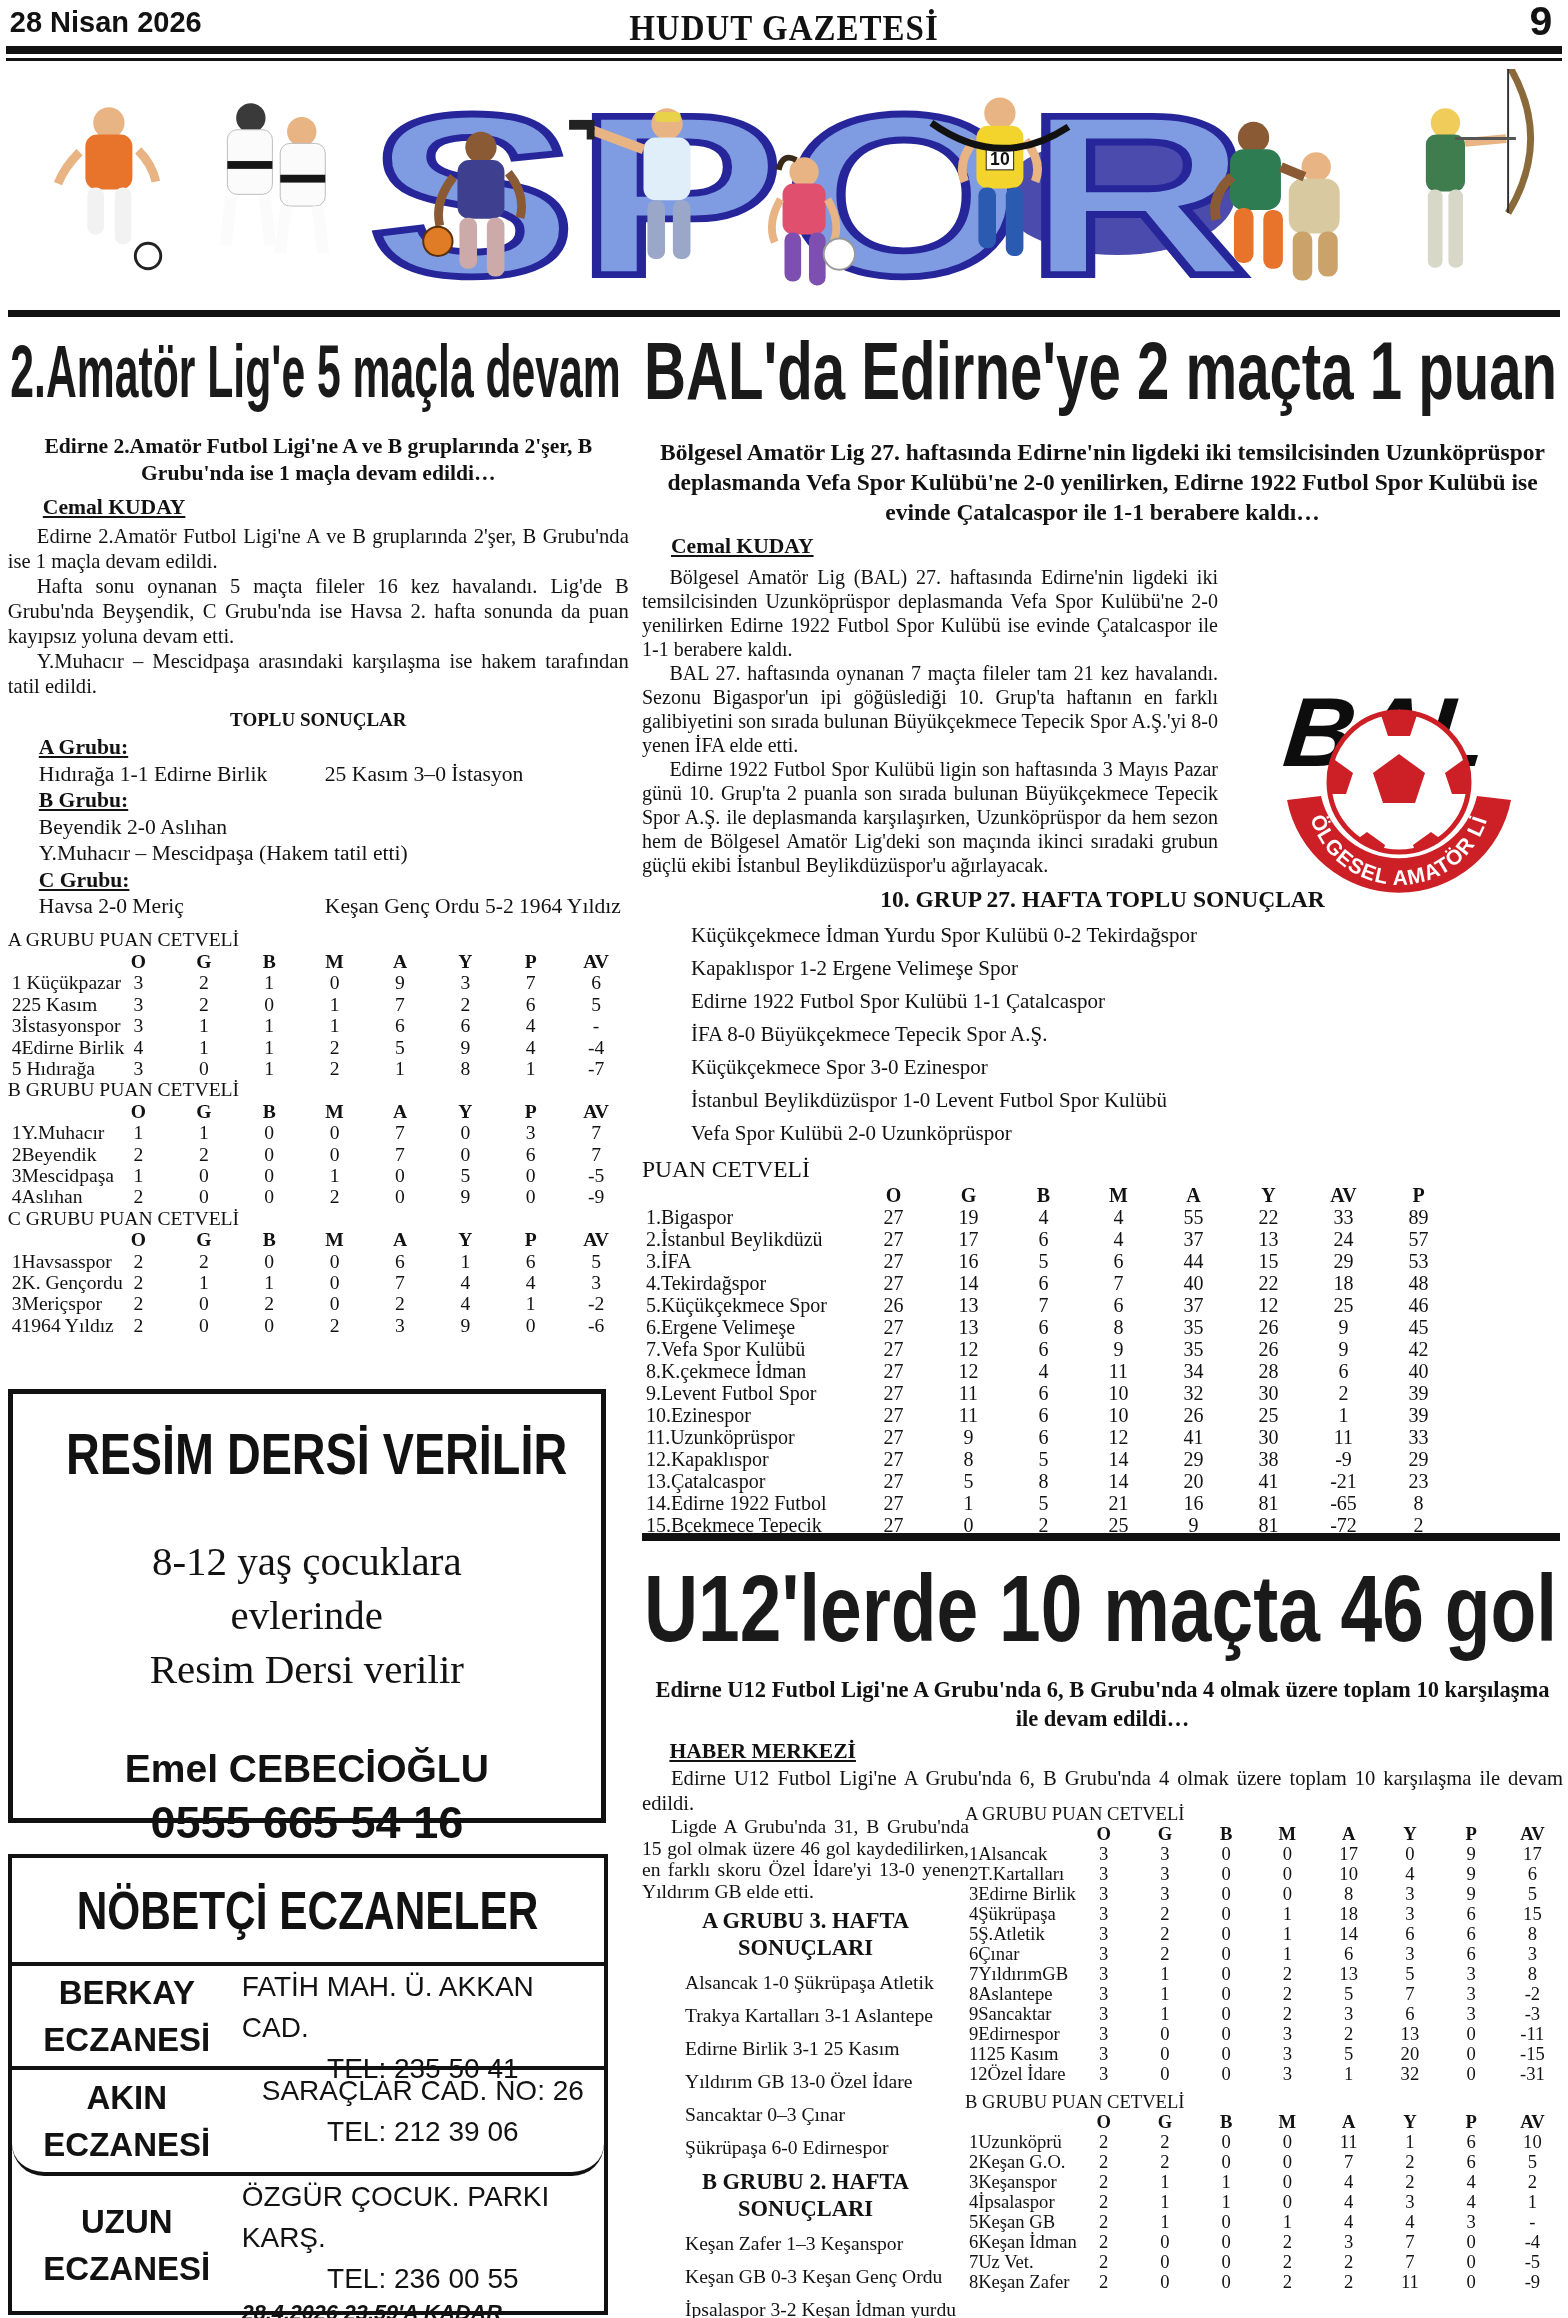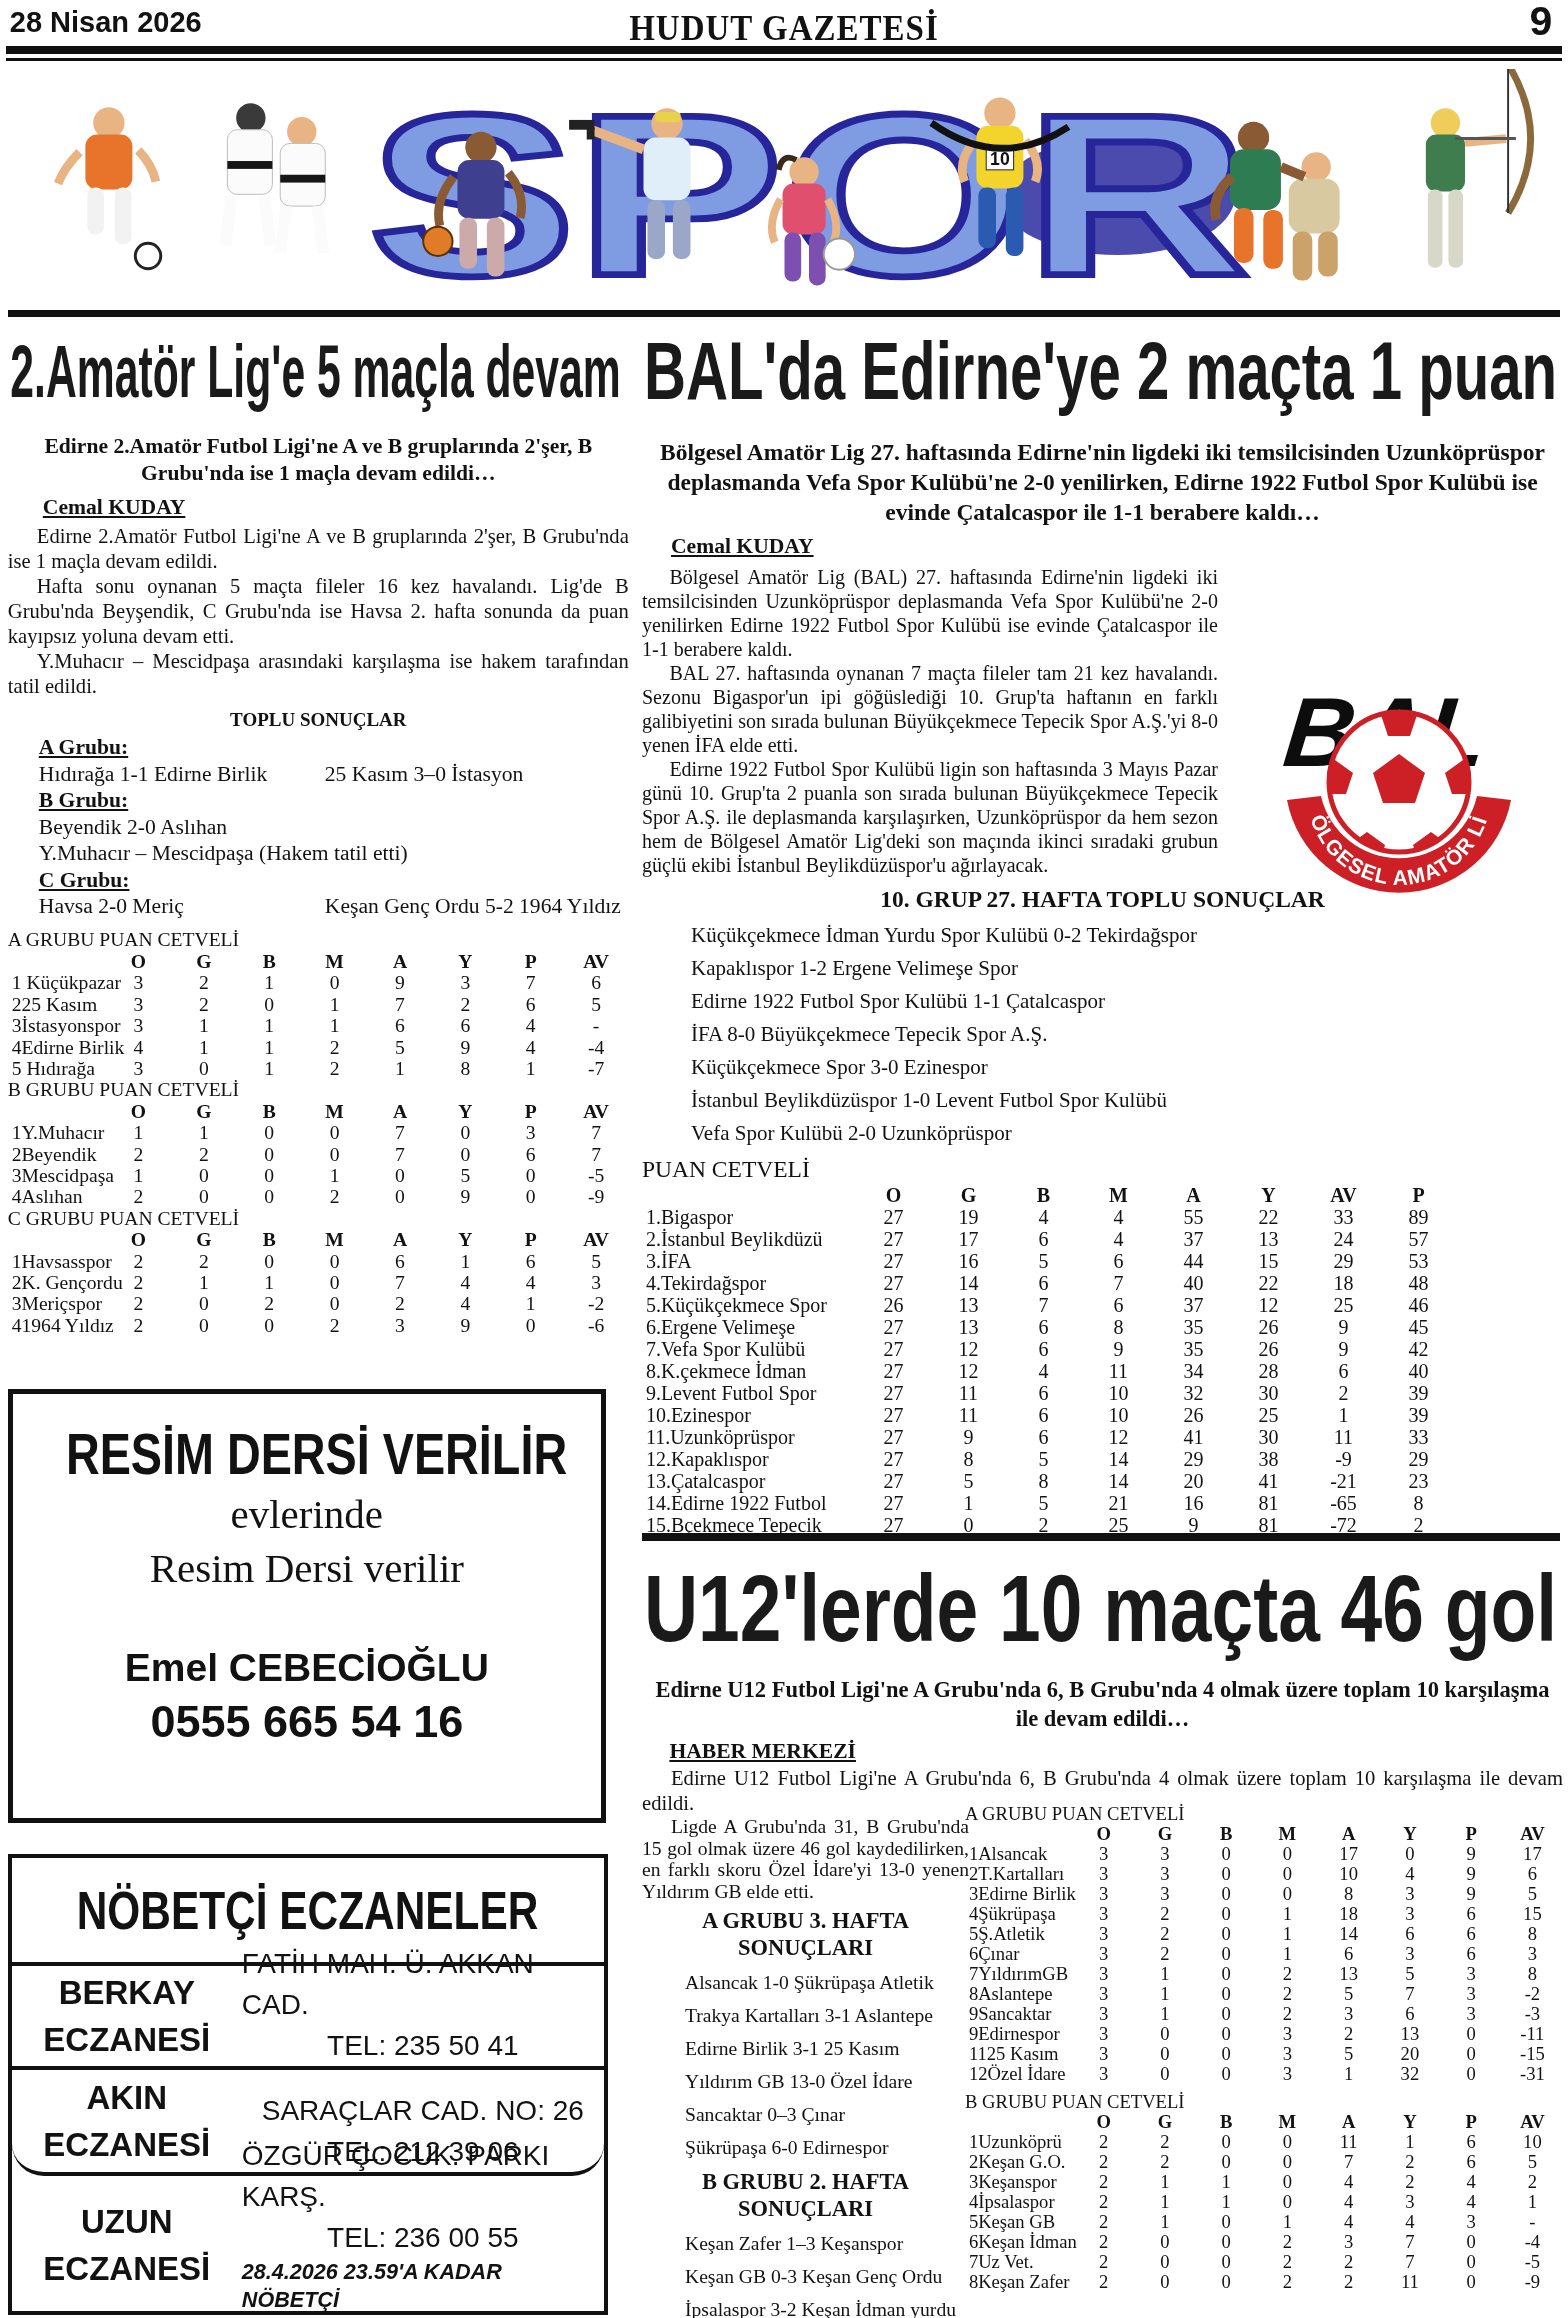--- a/index.html
+++ b/index.html
@@ -68,21 +68,21 @@
   #ad-resim .nm{font-family:"Liberation Sans",sans-serif;font-weight:bold;font-size:39px;margin-top:51px;}
   #ad-resim .ph{font-family:"Liberation Sans",sans-serif;font-weight:bold;font-size:45px;margin-top:5.9px;}
   #ad-ecz{left:7.8px;top:1854px;width:592px;height:453px;border:4.9px solid #111;font-family:"Liberation Sans",sans-serif;}
   #ad-ecz .ttl{height:104px;border-bottom:4.9px solid #111;display:flex;align-items:center;justify-content:center;
                font-weight:bold;font-size:53px;transform-origin:center;}
   #ad-ecz .ttl span{display:inline-block;transform:scaleX(.8);white-space:nowrap;}
   .ecz-row{display:flex;border-bottom:4.9px solid #111;}
   .ecz-row:last-child{border-bottom:none;}
   .ecz-name{width:230px;display:flex;align-items:center;justify-content:center;text-align:center;
             font-weight:bold;font-size:33px;line-height:47px;}
-  .ecz-info{flex:1;display:flex;flex-direction:column;align-items:center;justify-content:flex-end;font-size:28px;line-height:41px;}
+  .ecz-info{flex:1;display:flex;flex-direction:column;align-items:center;justify-content:flex-start;font-size:28px;line-height:41px;}
   .ecz-row1{height:100px;} .ecz-row2{height:102px;border-radius:32px;} .ecz-row3{height:137px;}
   .ecz-note{font-style:italic;font-weight:bold;font-size:21.6px;line-height:27.4px;}
 </style>
 </head>
 <body>
 
 <div id="page">
 
   <div class="abs" id="hdr-date">28 Nisan 2026</div>
   <div class="abs" id="masthead">HUDUT GAZETESİ</div>
@@ -929,20 +929,21 @@
               <span class="tc">0</span>
               <span class="tc">-9</span>
             </div>
           </div>
       </div>
     </div>
   </div>
 
   <div class="abs" id="ad-resim">
     <div class="ttl">RESİM DERSİ VERİLİR</div>
+    <div class="ln ln1">8-12 yaş çocuklara</div>
     <div class="ln">evlerinde</div>
     <div class="ln">Resim Dersi verilir</div>
     <div class="nm">Emel CEBECİOĞLU</div>
     <div class="ph">0555 665 54 16</div>
   </div>
 
   <div class="abs" id="ad-ecz">
     <div class="ttl">
         <span>NÖBETÇİ ECZANELER</span>
       </div>

